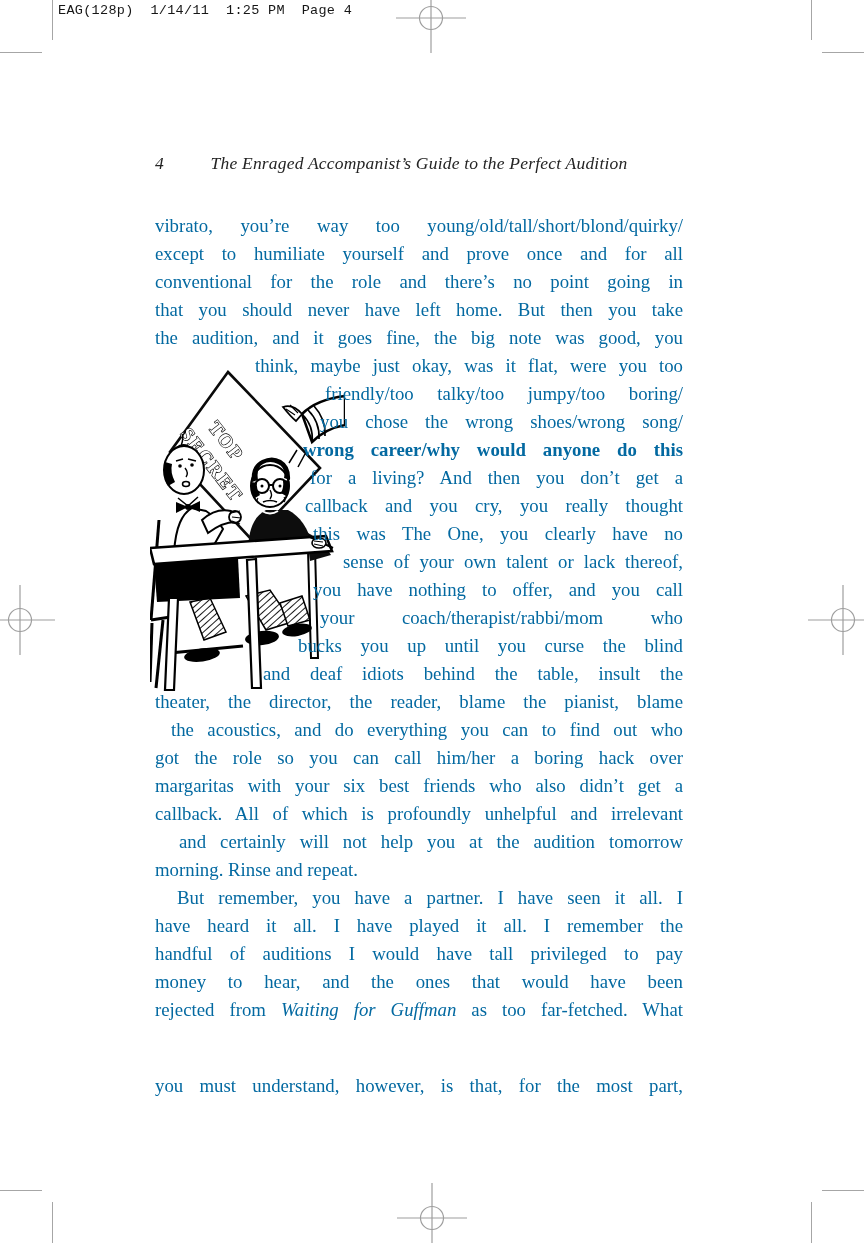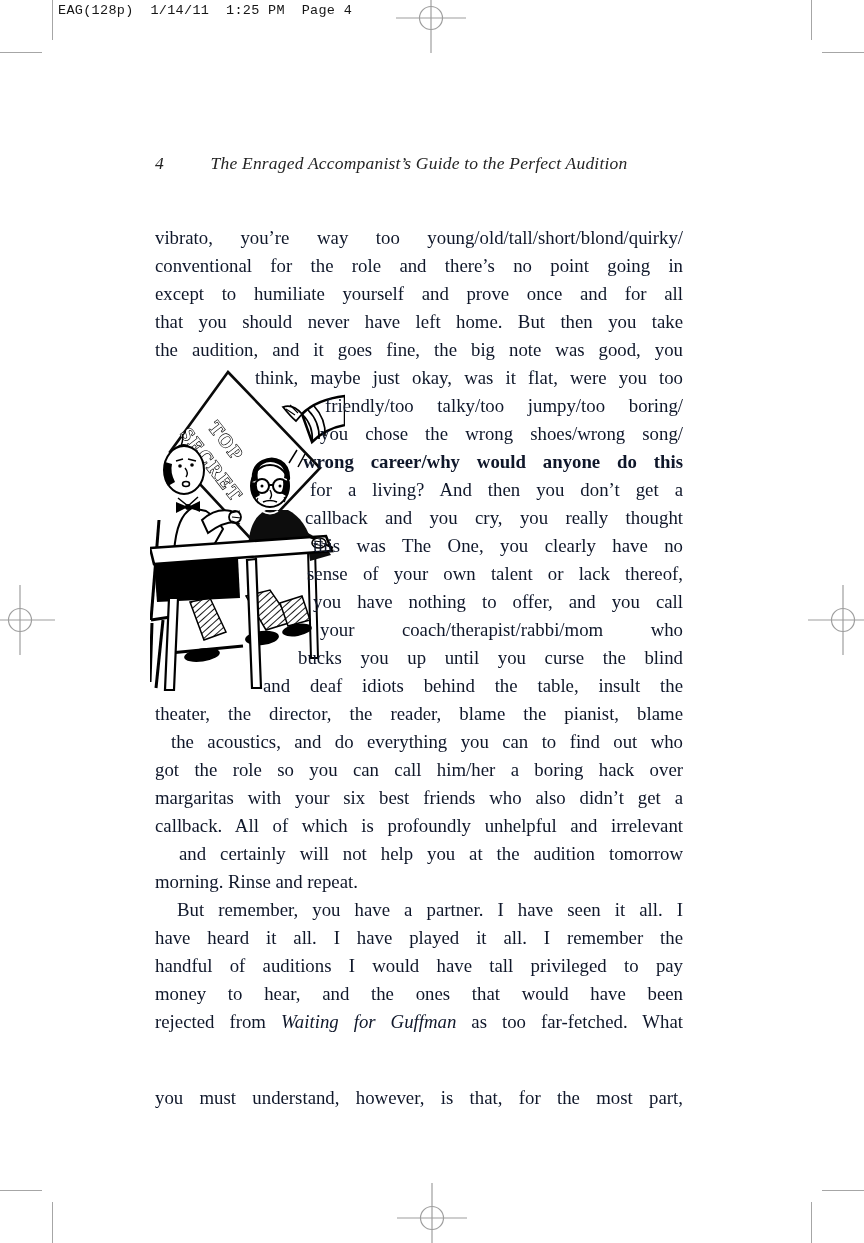--- a/index.html
+++ b/index.html
@@ -10,21 +10,21 @@
         font-size:13.5px;color:#161616;white-space:pre;letter-spacing:.3px;}
   
   .cm{position:absolute;background:#a6a6a6;}
   .reg{position:absolute;}
   
   .runhead{position:absolute;left:155px;top:153px;width:528px;height:24px;
            font-style:italic;font-size:17.5px;color:#242424;}
   .runhead .pn{position:absolute;left:0;top:0;}
   .runhead .ti{position:absolute;left:0;right:0;text-align:center;letter-spacing:.2px;}
   
-  .bodycol{position:absolute;left:155px;top:224px;width:528px;font-size:18.8px;color:#0f172a;}
+  .bodycol{position:absolute;left:155px;top:212px;width:528px;font-size:18.8px;color:#0369a1;}
   .bline{height:28px;line-height:28px;text-align:justify;text-align-last:justify;overflow:visible;}
   .bline.alignleft{text-align:left;text-align-last:left;}
   
   .illus{position:absolute;left:150px;top:370px;width:195px;height:322px;}
 </style>
 </head>
 <body>
 
 <div id="page">
 
@@ -156,32 +156,32 @@
 
     <g>
       <line x1="158" y1="166" x2="183" y2="178" stroke="#000" stroke-width="2"></line>
       <ellipse cx="169" cy="173" rx="7" ry="5" fill="#fff" stroke="#000" stroke-width="1.6"></ellipse>
       <path d="M164,171 l9,1 M164,174 l9,2" stroke="#000" stroke-width="1" fill="none"></path>
     </g>
   </svg>
 
   <div class="bodycol">
       <div class="bline" style="padding-left: 0px;"><span>vibrato, you’re way too young/old/tall/short/blond/quirky/</span></div>
+      <div class="bline" style="padding-left: 0px;"><span>except to humiliate yourself and prove once and for all</span></div>
       <div class="bline" style="padding-left: 0px;"><span>conventional for the role and there’s no point going in</span></div>
-      <div class="bline" style="padding-left: 0px;"><span>except to humiliate yourself and prove once and for all</span></div>
       <div class="bline" style="padding-left: 0px;"><span>that you should never have left home. But then you take</span></div>
       <div class="bline" style="padding-left: 0px;"><span>the audition, and it goes fine, the big note was good, you</span></div>
       <div class="bline" style="padding-left: 100px;"><span>think, maybe just okay, was it flat, were you too</span></div>
       <div class="bline" style="padding-left: 170px;"><span>friendly/too talky/too jumpy/too boring/</span></div>
       <div class="bline" style="padding-left: 165px;"><span>you chose the wrong shoes/wrong song/</span></div>
       <div class="bline" style="padding-left: 148px; font-weight: bold;"><span>wrong career/why would anyone do this</span></div>
       <div class="bline" style="padding-left: 155px;"><span>for a living? And then you don’t get a</span></div>
       <div class="bline" style="padding-left: 150px;"><span>callback and you cry, you really thought</span></div>
       <div class="bline" style="padding-left: 158px;"><span>this was The One, you clearly have no</span></div>
-      <div class="bline" style="padding-left: 152px;"><span>sense of your own talent or lack thereof,</span></div>
+      <div class="bline" style="padding-left: 152px; margin-left: 36px;"><span>sense of your own talent or lack thereof,</span></div>
       <div class="bline" style="padding-left: 158px;"><span>you have nothing to offer, and you call</span></div>
       <div class="bline" style="padding-left: 165px;"><span>your coach/therapist/rabbi/mom who</span></div>
       <div class="bline" style="padding-left: 143px;"><span>bucks you up until you curse the blind</span></div>
       <div class="bline" style="padding-left: 108px;"><span>and deaf idiots behind the table, insult the</span></div>
       <div class="bline" style="padding-left: 0px;"><span>theater, the director, the reader, blame the pianist, blame</span></div>
       <div class="bline" style="padding-left: 0px; margin-left: 16px;"><span>the acoustics, and do everything you can to find out who</span></div>
       <div class="bline" style="padding-left: 0px;"><span>got the role so you can call him/her a boring hack over</span></div>
       <div class="bline" style="padding-left: 0px;"><span>margaritas with your six best friends who also didn’t get a</span></div>
       <div class="bline" style="padding-left: 0px;"><span>callback. All of which is profoundly unhelpful and irrelevant</span></div>
       <div class="bline" style="padding-left: 0px; margin-left: 24px;"><span>and certainly will not help you at the audition tomorrow</span></div>

